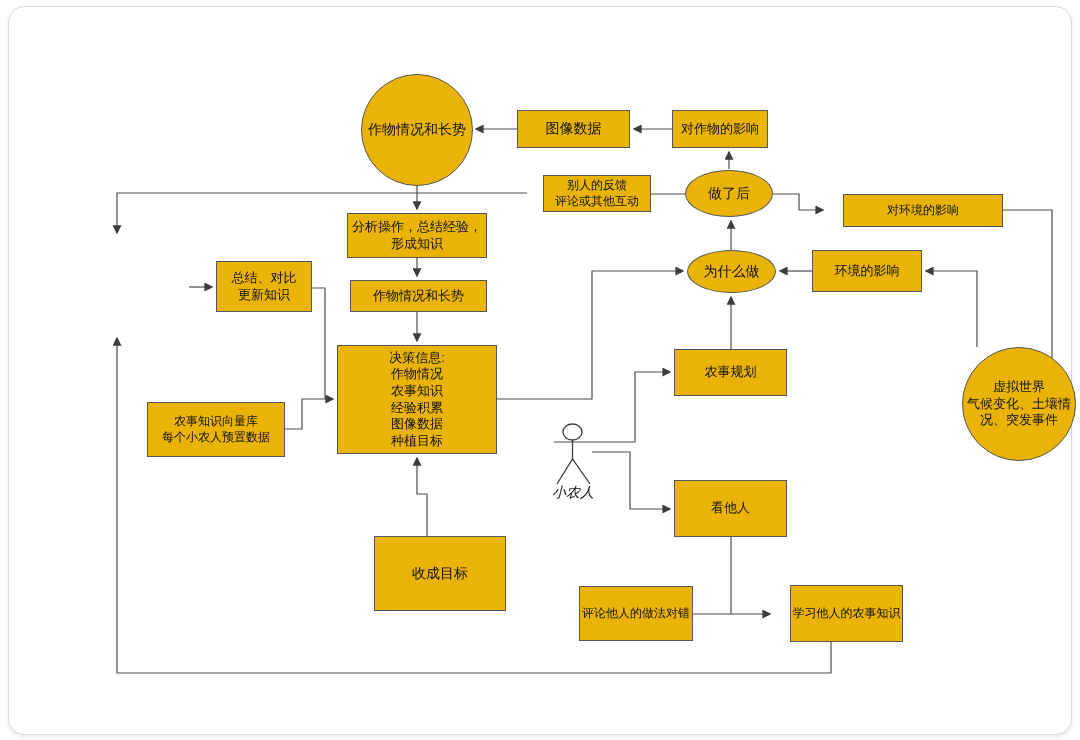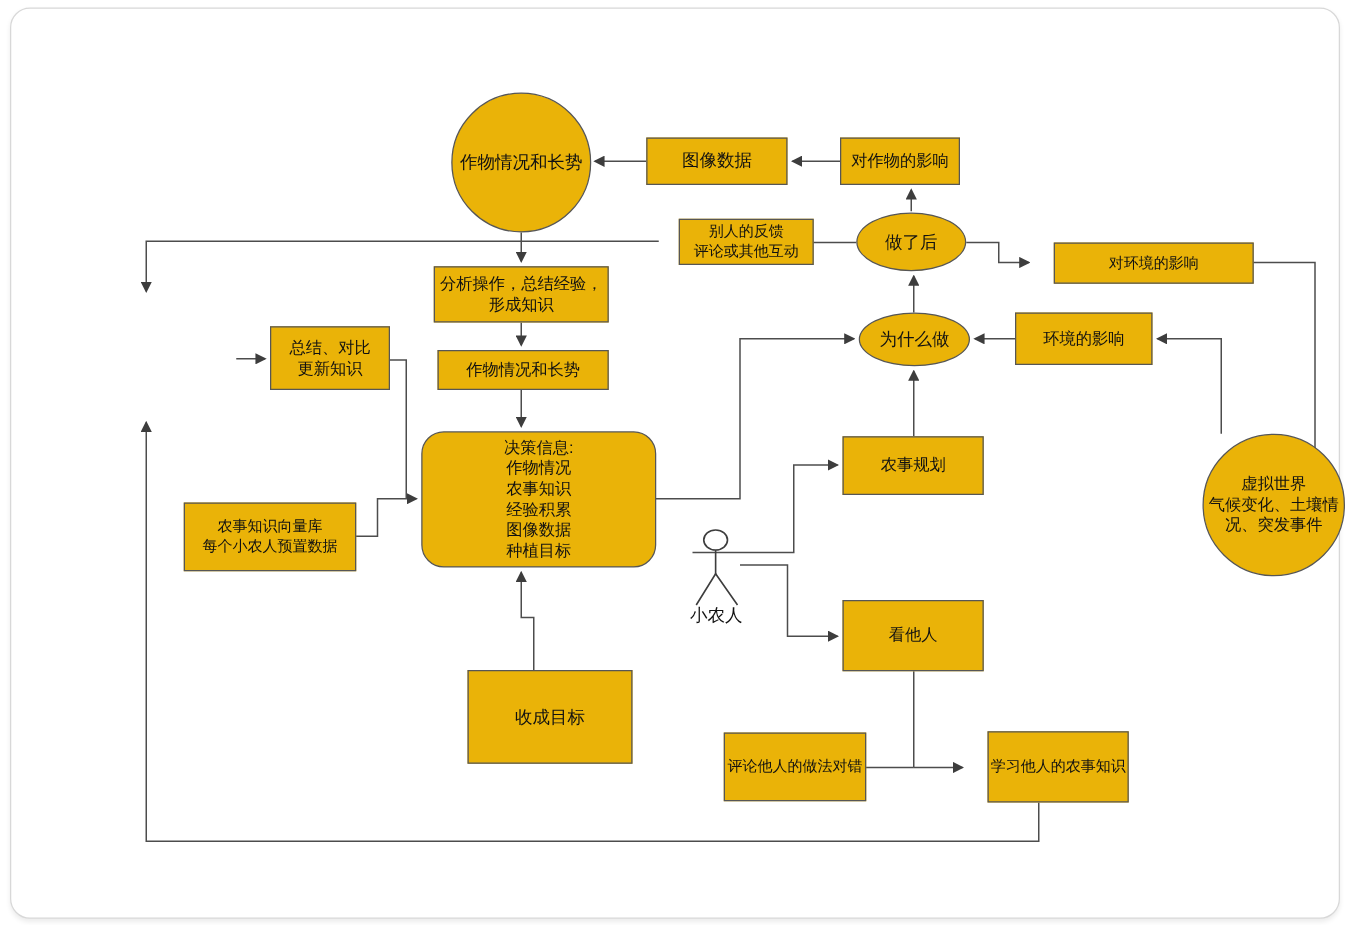--- a/index.html
+++ b/index.html
@@ -8,21 +8,21 @@
     border:1px solid #d8d8d8;border-radius:16px;box-shadow:0 2px 4px rgba(0,0,0,0.08);}
   .canvas{position:absolute;left:0;top:0;width:1080px;height:740px;}
   svg.wires{position:absolute;left:0;top:0;}
   .node{position:absolute;box-sizing:border-box;background:#eab308;border:1px solid #565656;
     display:flex;align-items:center;justify-content:center;text-align:center;
     white-space:pre-line;color:#111;font-size:13px;line-height:1.28;z-index:2;}
   .circle{border-radius:50%;}
   .ellipse{border-radius:50%;}
   .f14{font-size:14px;}
   .f12{font-size:12px;margin-left:16px;}
-  .plain{border:none;background:transparent;z-index:2;}
+  .plain{border:none;background:transparent;z-index:2;font-style:italic;}
 </style>
 </head>
 <body>
 
 <div class="card">
 <div class="canvas">
 
   <svg class="wires" width="1080" height="740" viewBox="0 0 1080 740">
     <defs>
       <marker id="arr" viewBox="0 0 10 10" refX="8.5" refY="5" markerWidth="7.5" markerHeight="7.5" orient="auto">
@@ -86,21 +86,21 @@
 
 
   <div class="node" style="left:207px;top:254px;width:96px;height:51px;">总结、对比
 更新知识</div>
 
   <div class="node" style="left:338px;top:206px;width:140px;height:45px;">分析操作，总结经验，
 形成知识</div>
 
   <div class="node" style="left:341px;top:273px;width:137px;height:32px;">作物情况和长势</div>
 
-  <div class="node" style="left:328px;top:338px;width:188px;height:109px;border-radius:18px;">决策信息:
+  <div class="node" style="left:328px;top:338px;width:160px;height:109px;">决策信息:
 作物情况
 农事知识
 经验积累
 图像数据
 种植目标</div>
 
   <div class="node f12" style="left:122px;top:395px;width:138px;height:55px;">农事知识向量库
 每个小农人预置数据</div>
 
   <div class="node" style="left:665px;top:342px;width:113px;height:47px;">农事规划</div>

